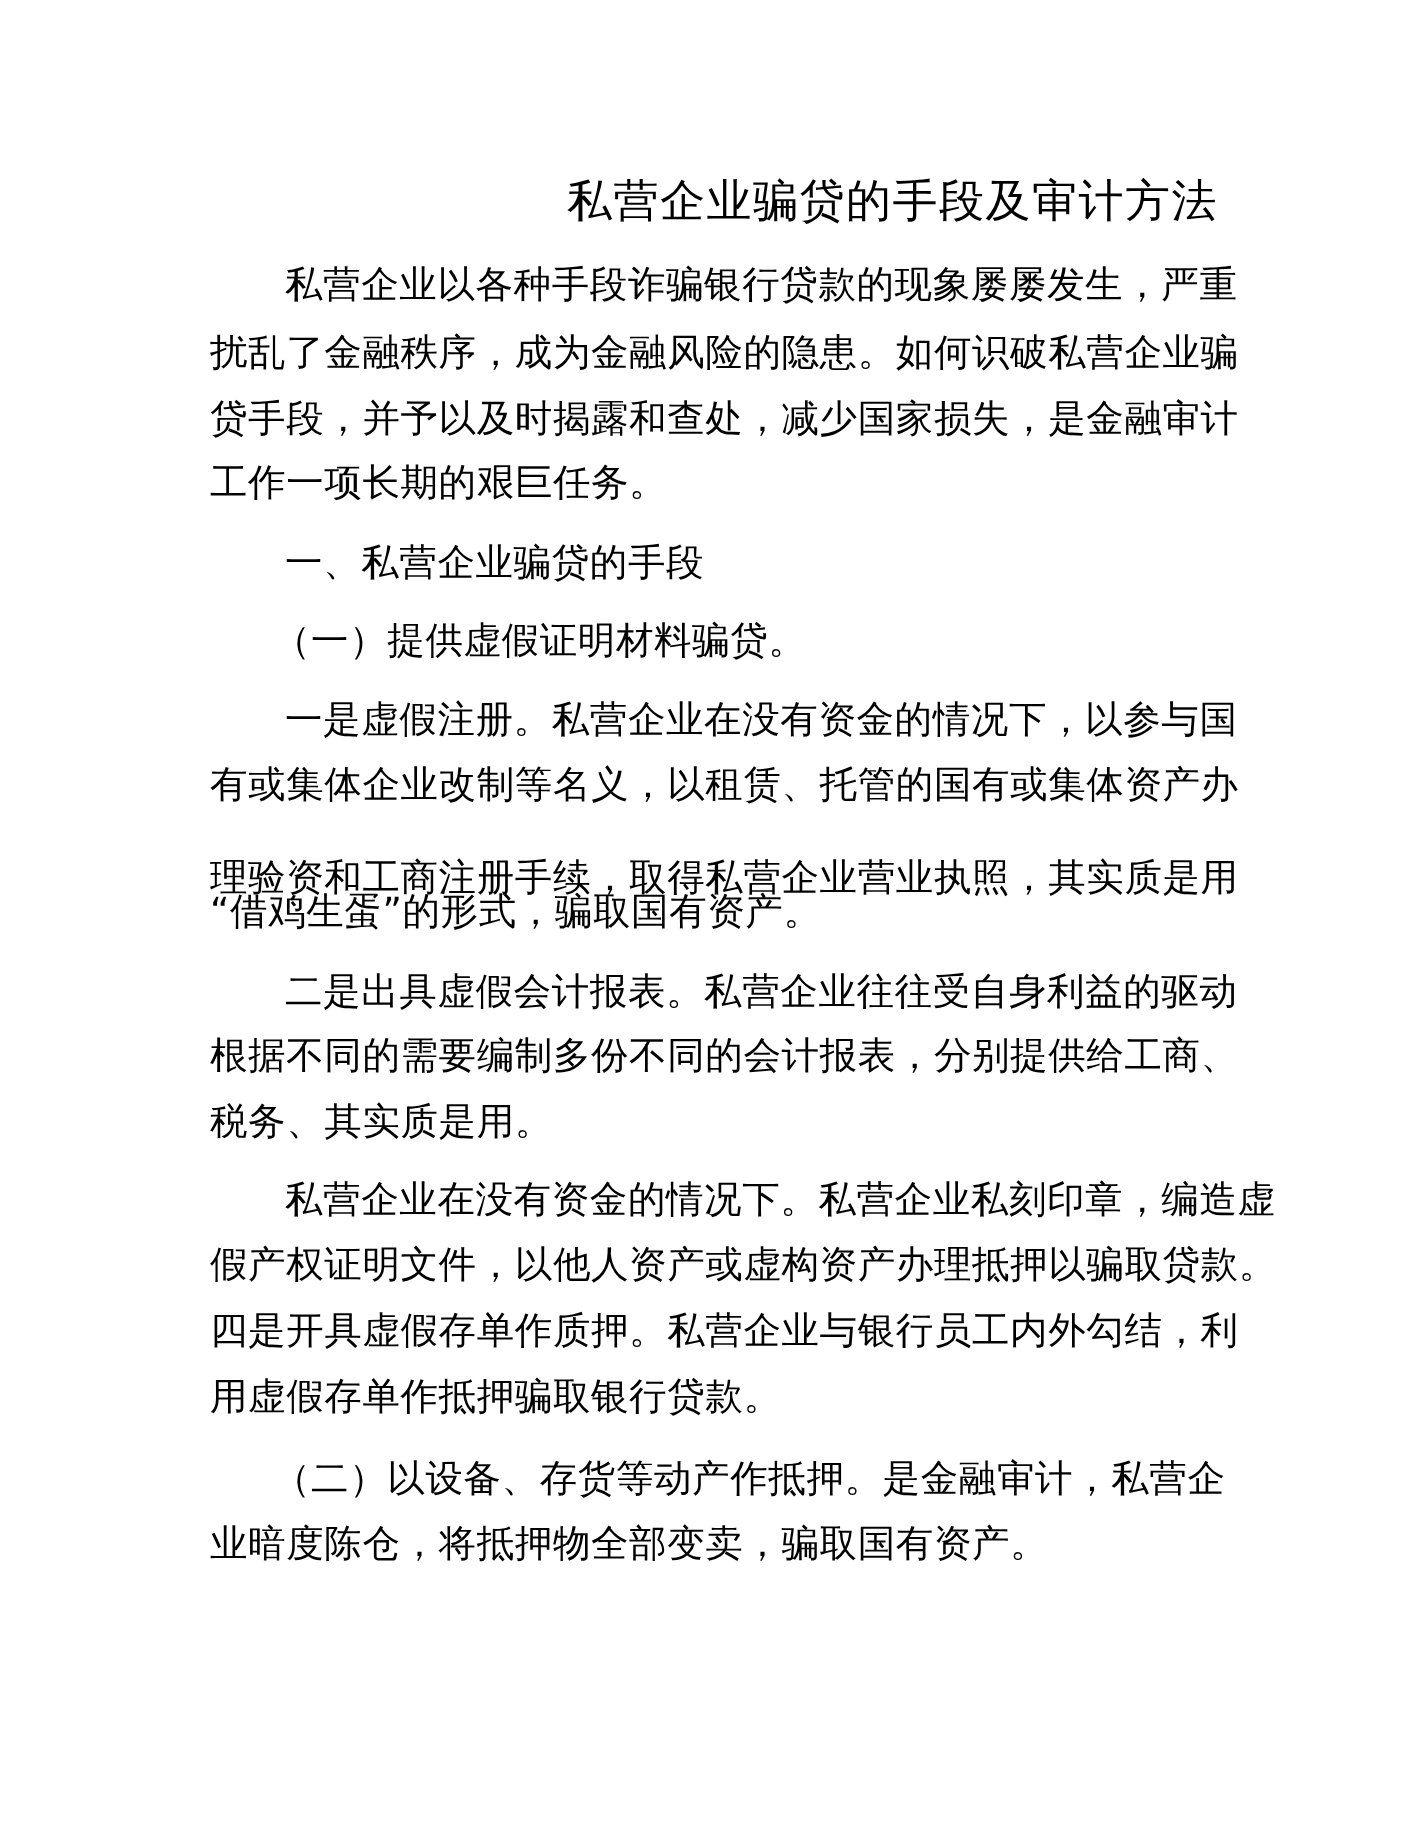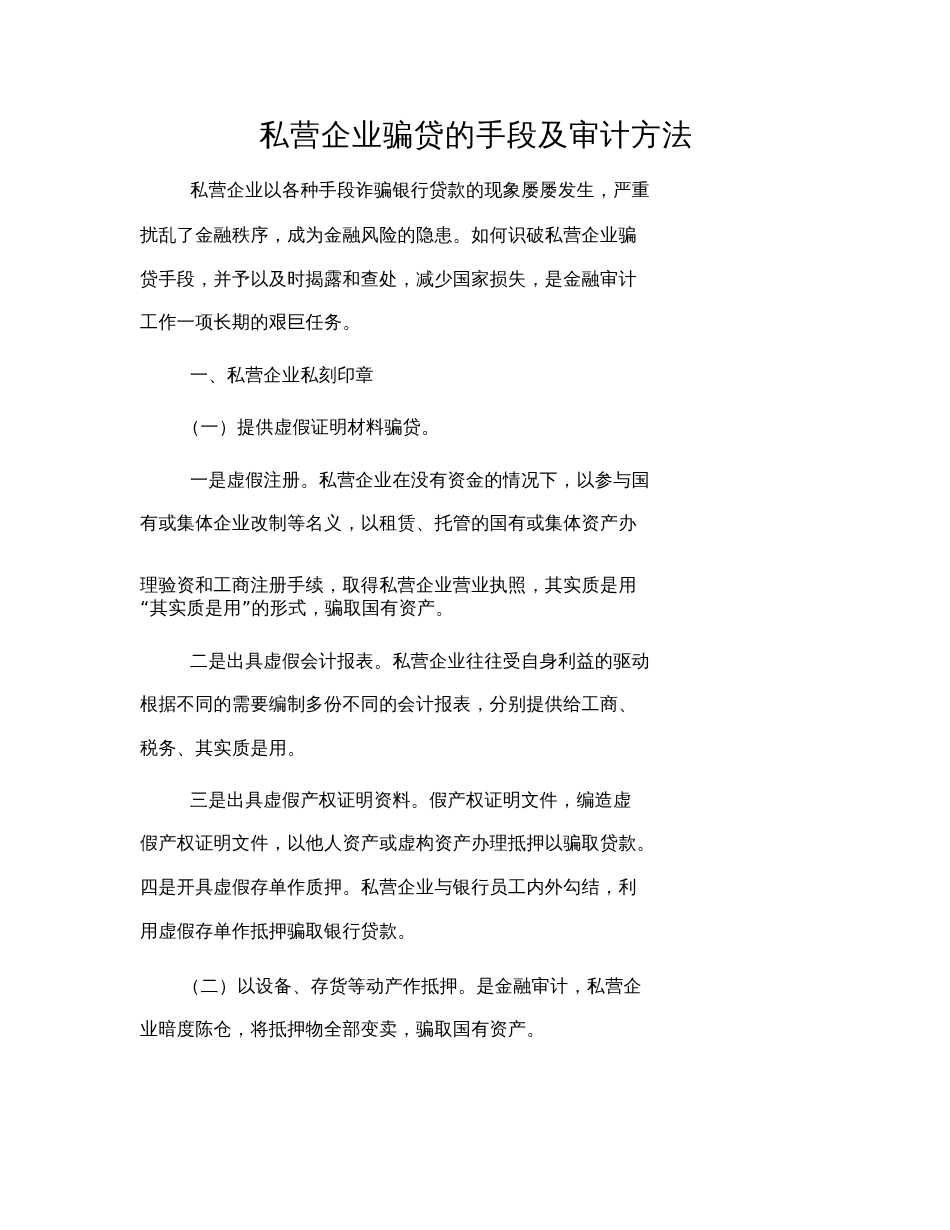--- a/index.html
+++ b/index.html
@@ -1,48 +1,48 @@
 <!DOCTYPE html>
 <html><head>
 <meta charset="utf-8">
 <style>
   html, body { margin: 0; padding: 0; background: #ffffff; }
   body { width: 950px; height: 1230px; position: relative; overflow: hidden;
          font-family: "DejaVu Sans", "Liberation Sans", sans-serif; color: #000; }
   .page { position: absolute; left: 140px; top: 0; width: 672px; }
-  .title { position: absolute; left: 0; top: 112px; width: 672px; text-align: center;
+  .title { position: absolute; left: 0; top: 112px; width: 672px; text-align: right;
            font-size: 30px; line-height: 46px; letter-spacing: 1px; white-space: nowrap; }
-  .line { position: absolute; left: 0; font-size: 18px; line-height: 30px;
+  .line { position: absolute; left: 0; font-size: 25px; line-height: 30px;
           white-space: nowrap; letter-spacing: 0.4px; }
   .indent { left: 50px; }
   .indent-sub { left: 42px; }
 </style>
 </head>
 <body>
 
 <div class="page">
   <div class="title">私营企业骗贷的手段及审计方法</div>
 
   <div class="line indent" style="top:175px">私营企业以各种手段诈骗银行贷款的现象屡屡发生，严重</div>
   <div class="line" style="top:220px">扰乱了金融秩序，成为金融风险的隐患。如何识破私营企业骗</div>
   <div class="line" style="top:264px">贷手段，并予以及时揭露和查处，减少国家损失，是金融审计</div>
   <div class="line" style="top:307px">工作一项长期的艰巨任务。</div>
 
-  <div class="line indent" style="top:360px">一、私营企业私刻印章</div>
+  <div class="line indent" style="top:360px">一、私营企业骗贷的手段</div>
   <div class="line indent-sub" style="top:412px">（一）提供虚假证明材料骗贷。</div>
 
   <div class="line indent" style="top:465px">一是虚假注册。私营企业在没有资金的情况下，以参与国</div>
   <div class="line" style="top:508px">有或集体企业改制等名义，以租赁、托管的国有或集体资产办</div>
   <div class="line" style="top:570px">理验资和工商注册手续，取得私营企业营业执照，其实质是用</div>
-  <div class="line" style="top:593px">“其实质是用”的形式，骗取国有资产。</div>
+  <div class="line" style="top:593px">“借鸡生蛋”的形式，骗取国有资产。</div>
 
   <div class="line indent" style="top:646px">二是出具虚假会计报表。私营企业往往受自身利益的驱动</div>
   <div class="line" style="top:689px">根据不同的需要编制多份不同的会计报表，分别提供给工商、</div>
   <div class="line" style="top:733px">税务、其实质是用。</div>
 
-  <div class="line indent" style="top:785px">三是出具虚假产权证明资料。假产权证明文件，编造虚</div>
+  <div class="line indent" style="top:785px">私营企业在没有资金的情况下。私营企业私刻印章，编造虚</div>
   <div class="line" style="top:828px">假产权证明文件，以他人资产或虚构资产办理抵押以骗取贷款。</div>
   <div class="line" style="top:872px">四是开具虚假存单作质押。私营企业与银行员工内外勾结，利</div>
   <div class="line" style="top:916px">用虚假存单作抵押骗取银行贷款。</div>
 
   <div class="line indent-sub" style="top:971px">（二）以设备、存货等动产作抵押。是金融审计，私营企</div>
   <div class="line" style="top:1014px">业暗度陈仓，将抵押物全部变卖，骗取国有资产。</div>
 </div>
 
 </body></html>

